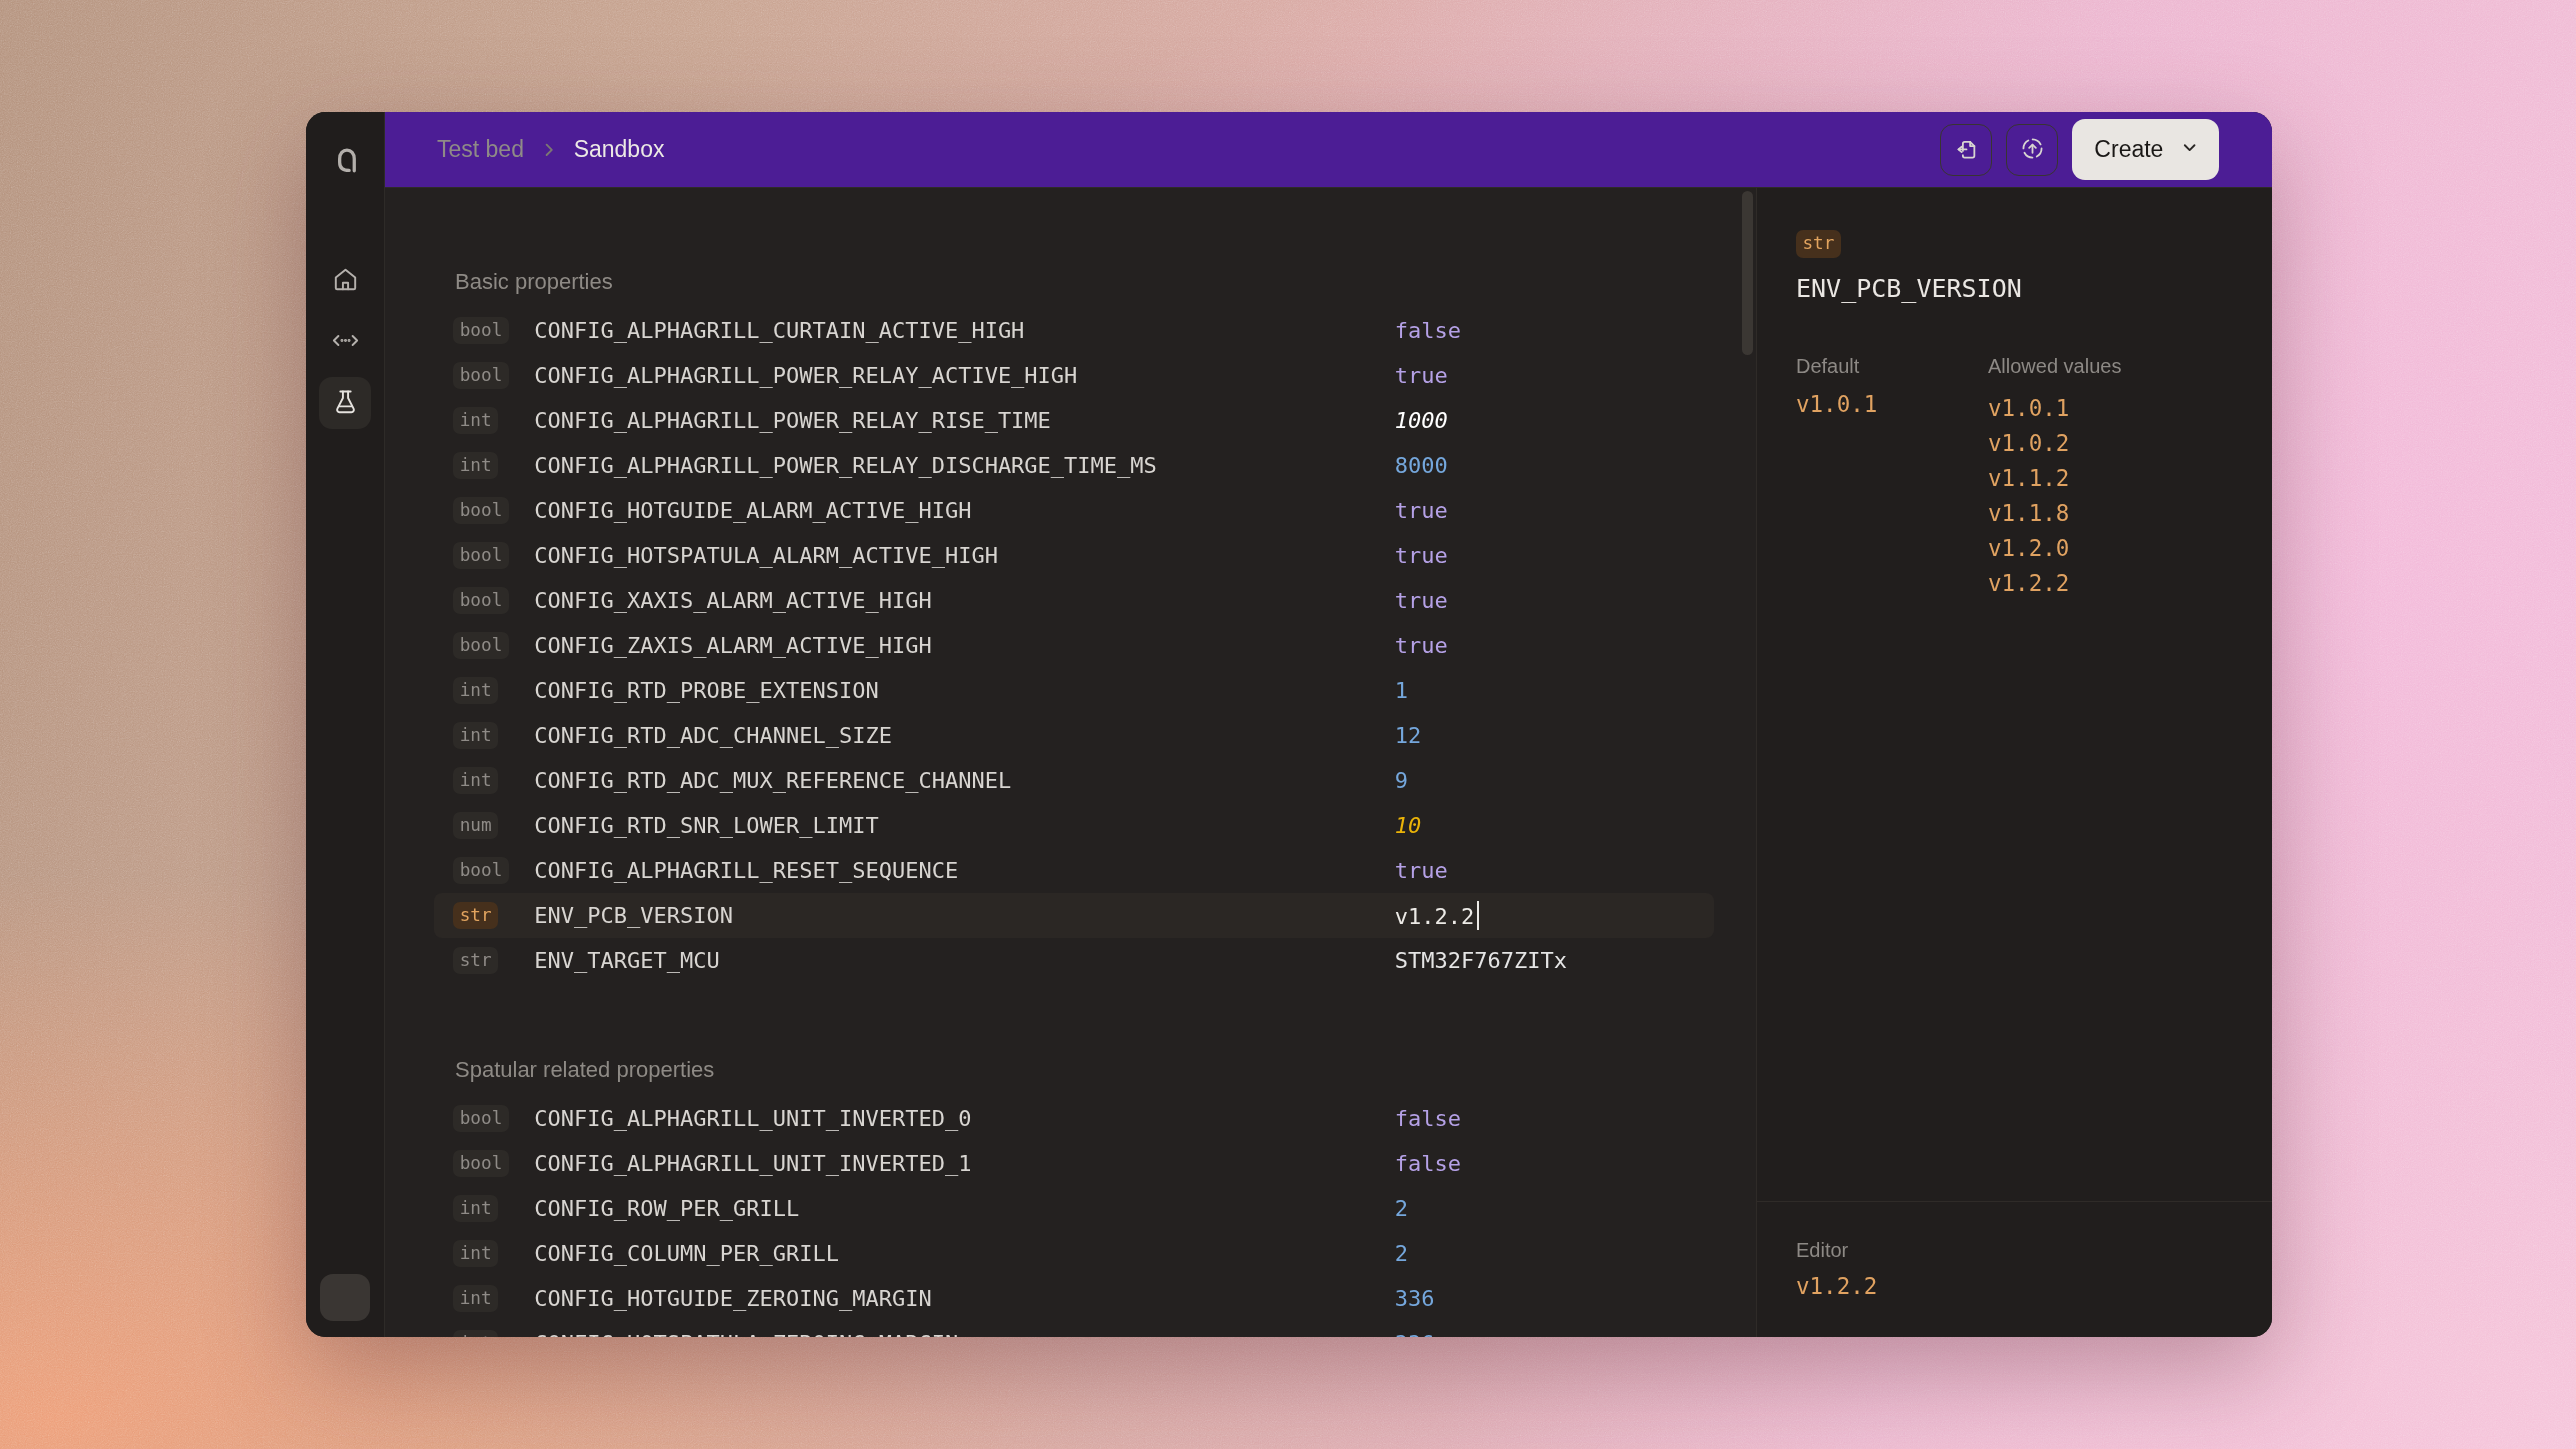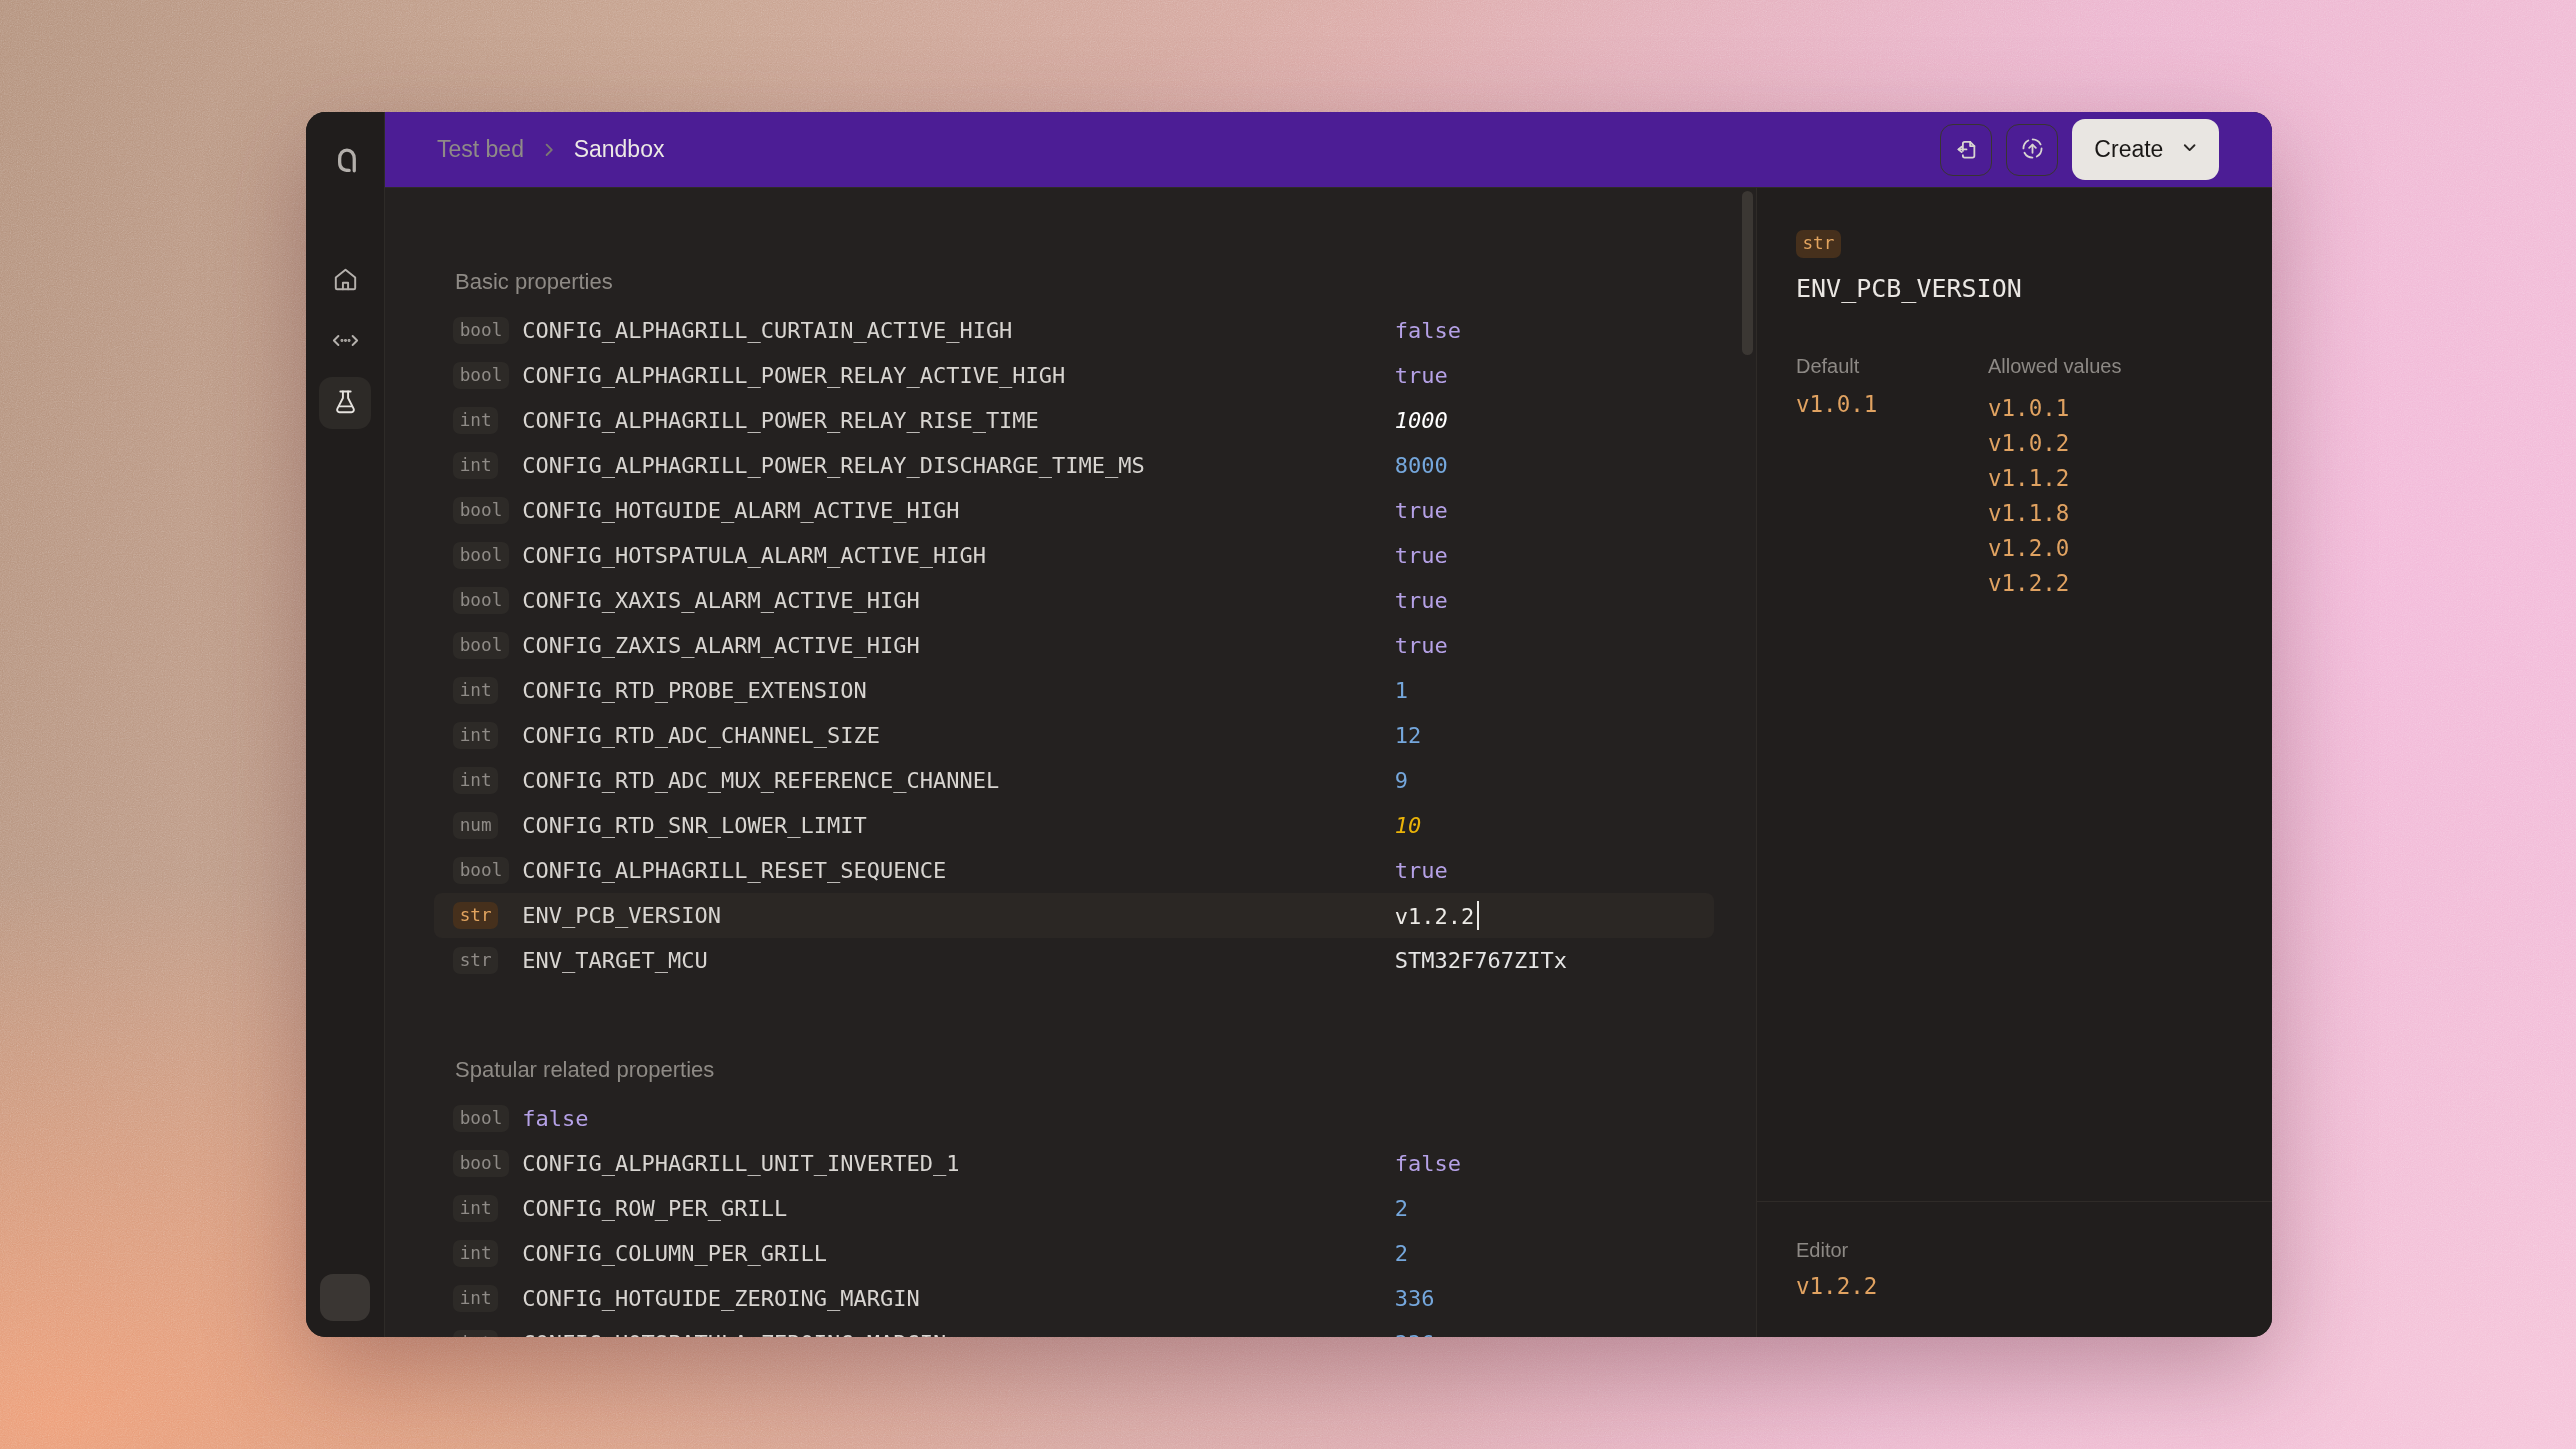--- a/index.html
+++ b/index.html
@@ -50,21 +50,21 @@
   
   .body-row{flex:1;display:flex;min-height:0;}
   .content{flex:1;background:#242120;position:relative;overflow:hidden;min-width:0;}
   .scroll-thumb{position:absolute;top:3.2px;right:3.2px;width:11.3px;height:164px;border-radius:5.6px;background:#3b3733;}
 
   .prop-section .section-title{margin:0 0 13px 70px;font-size:22px;font-weight:400;color:#8e8a85;}
   .prop-section:first-child{padding-top:81px;}
   .prop-section + .prop-section{padding-top:74px;}
 
   .prop-row{display:flex;align-items:center;height:45px;margin:0 42px 0 49px;
-    padding:0 19.3px;border-radius:8px;box-sizing:border-box;}
+    padding:0 19.3px;border-radius:8px;box-sizing:border-box;gap:12px;}
   .prop-row.selected{background:#2b2724;}
   .badge-cell{width:69px;flex:0 0 69px;}
   .type-badge{display:inline-block;font-family:"DejaVu Sans Mono",monospace;font-size:17.7px;
     color:#8f8b87;background:#2d2a27;border-radius:7px;padding:3.2px 6.4px;line-height:1.2;}
   .type-badge.badge-accent{background:#46301c;color:#e2a45f;}
   .prop-name{flex:1;font-family:"DejaVu Sans Mono",monospace;font-size:22px;color:#d8d5d1;
     white-space:nowrap;overflow:hidden;}
   .prop-value{width:300px;flex:0 0 300px;font-family:"DejaVu Sans Mono",monospace;font-size:22px;
     white-space:nowrap;}
   .caret{display:inline-block;width:2.4px;height:29px;background:#eceae6;margin-left:2.4px;vertical-align:-5.6px;}
@@ -284,20 +284,21 @@
     <span class="prop-value" style="color: #e5e5e5;">STM32F767ZITx</span>
   </div>
 </div>
   </section>
 
   <section class="prop-section">
     <h2 class="section-title">Spatular related properties</h2>
     <div class="rows">
   <div class="prop-row">
     <span class="badge-cell"><span class="type-badge mono">bool</span></span>
+    <span class="prop-name">CONFIG_ALPHAGRILL_UNIT_INVERTED_0</span>
     <span class="prop-value" style="color: rgb(181, 161, 230);">false</span>
   </div>
 
   <div class="prop-row">
     <span class="badge-cell"><span class="type-badge mono">bool</span></span>
     <span class="prop-name">CONFIG_ALPHAGRILL_UNIT_INVERTED_1</span>
     <span class="prop-value" style="color: rgb(181, 161, 230);">false</span>
   </div>
 
   <div class="prop-row">

